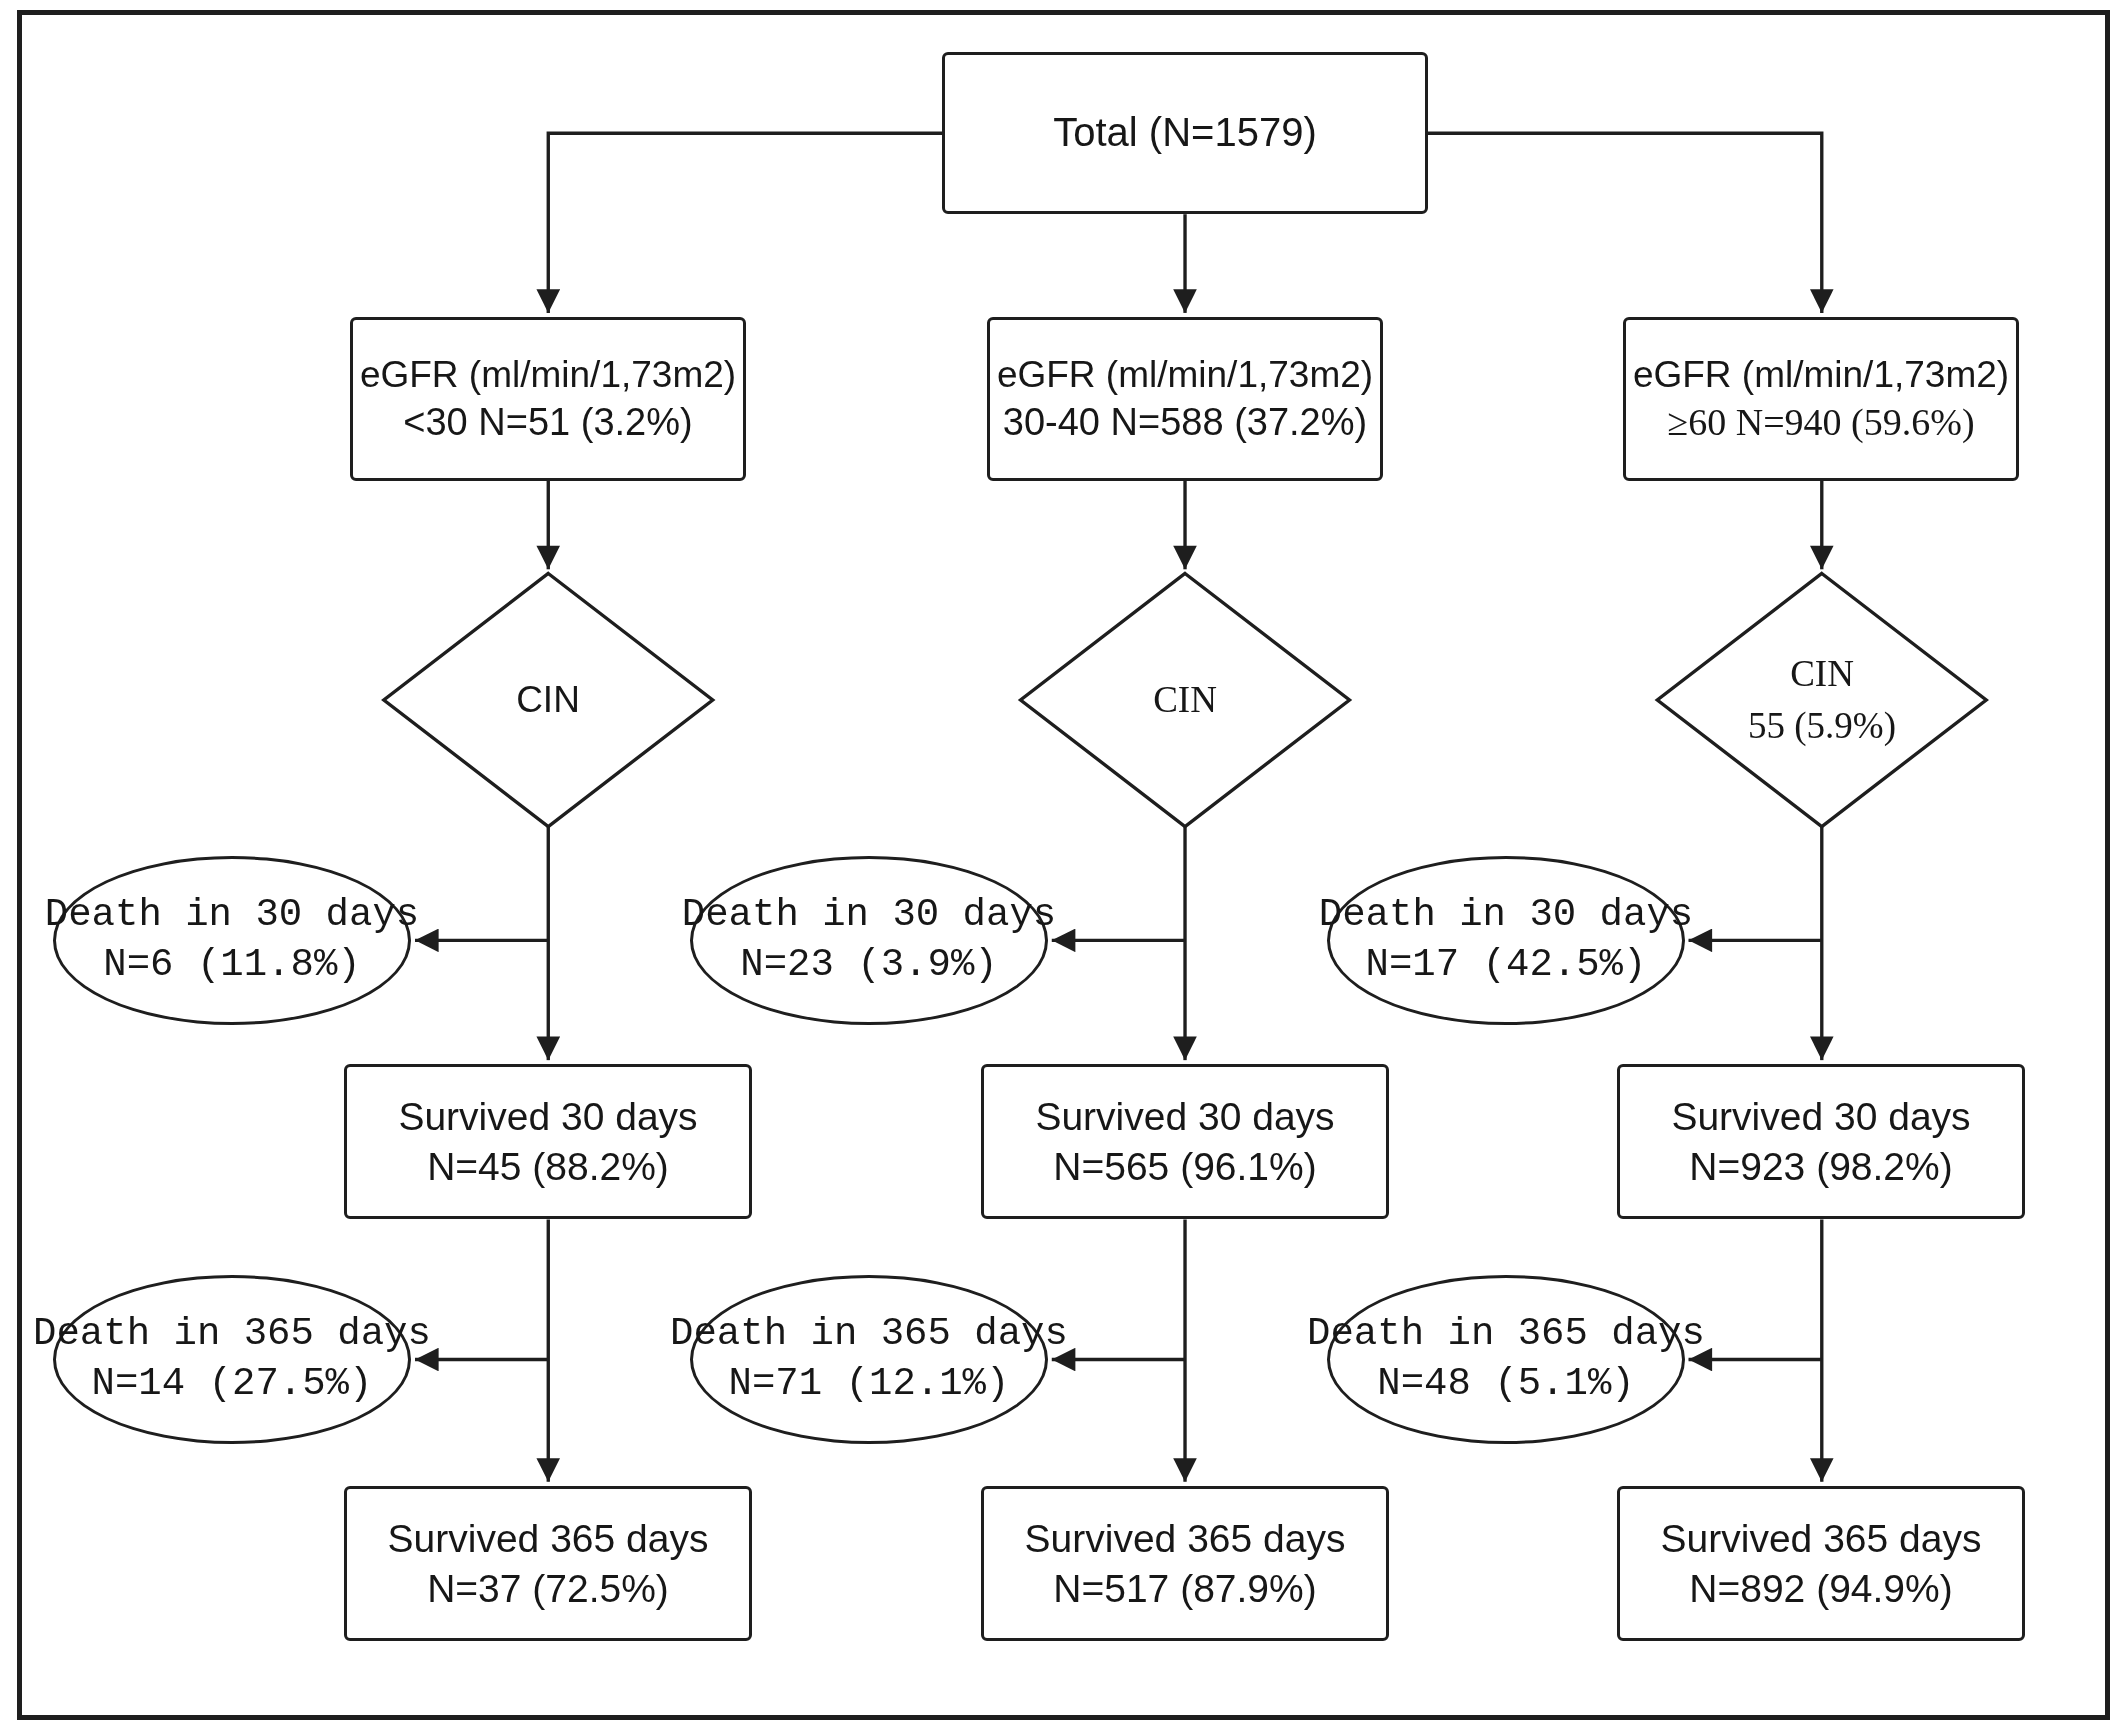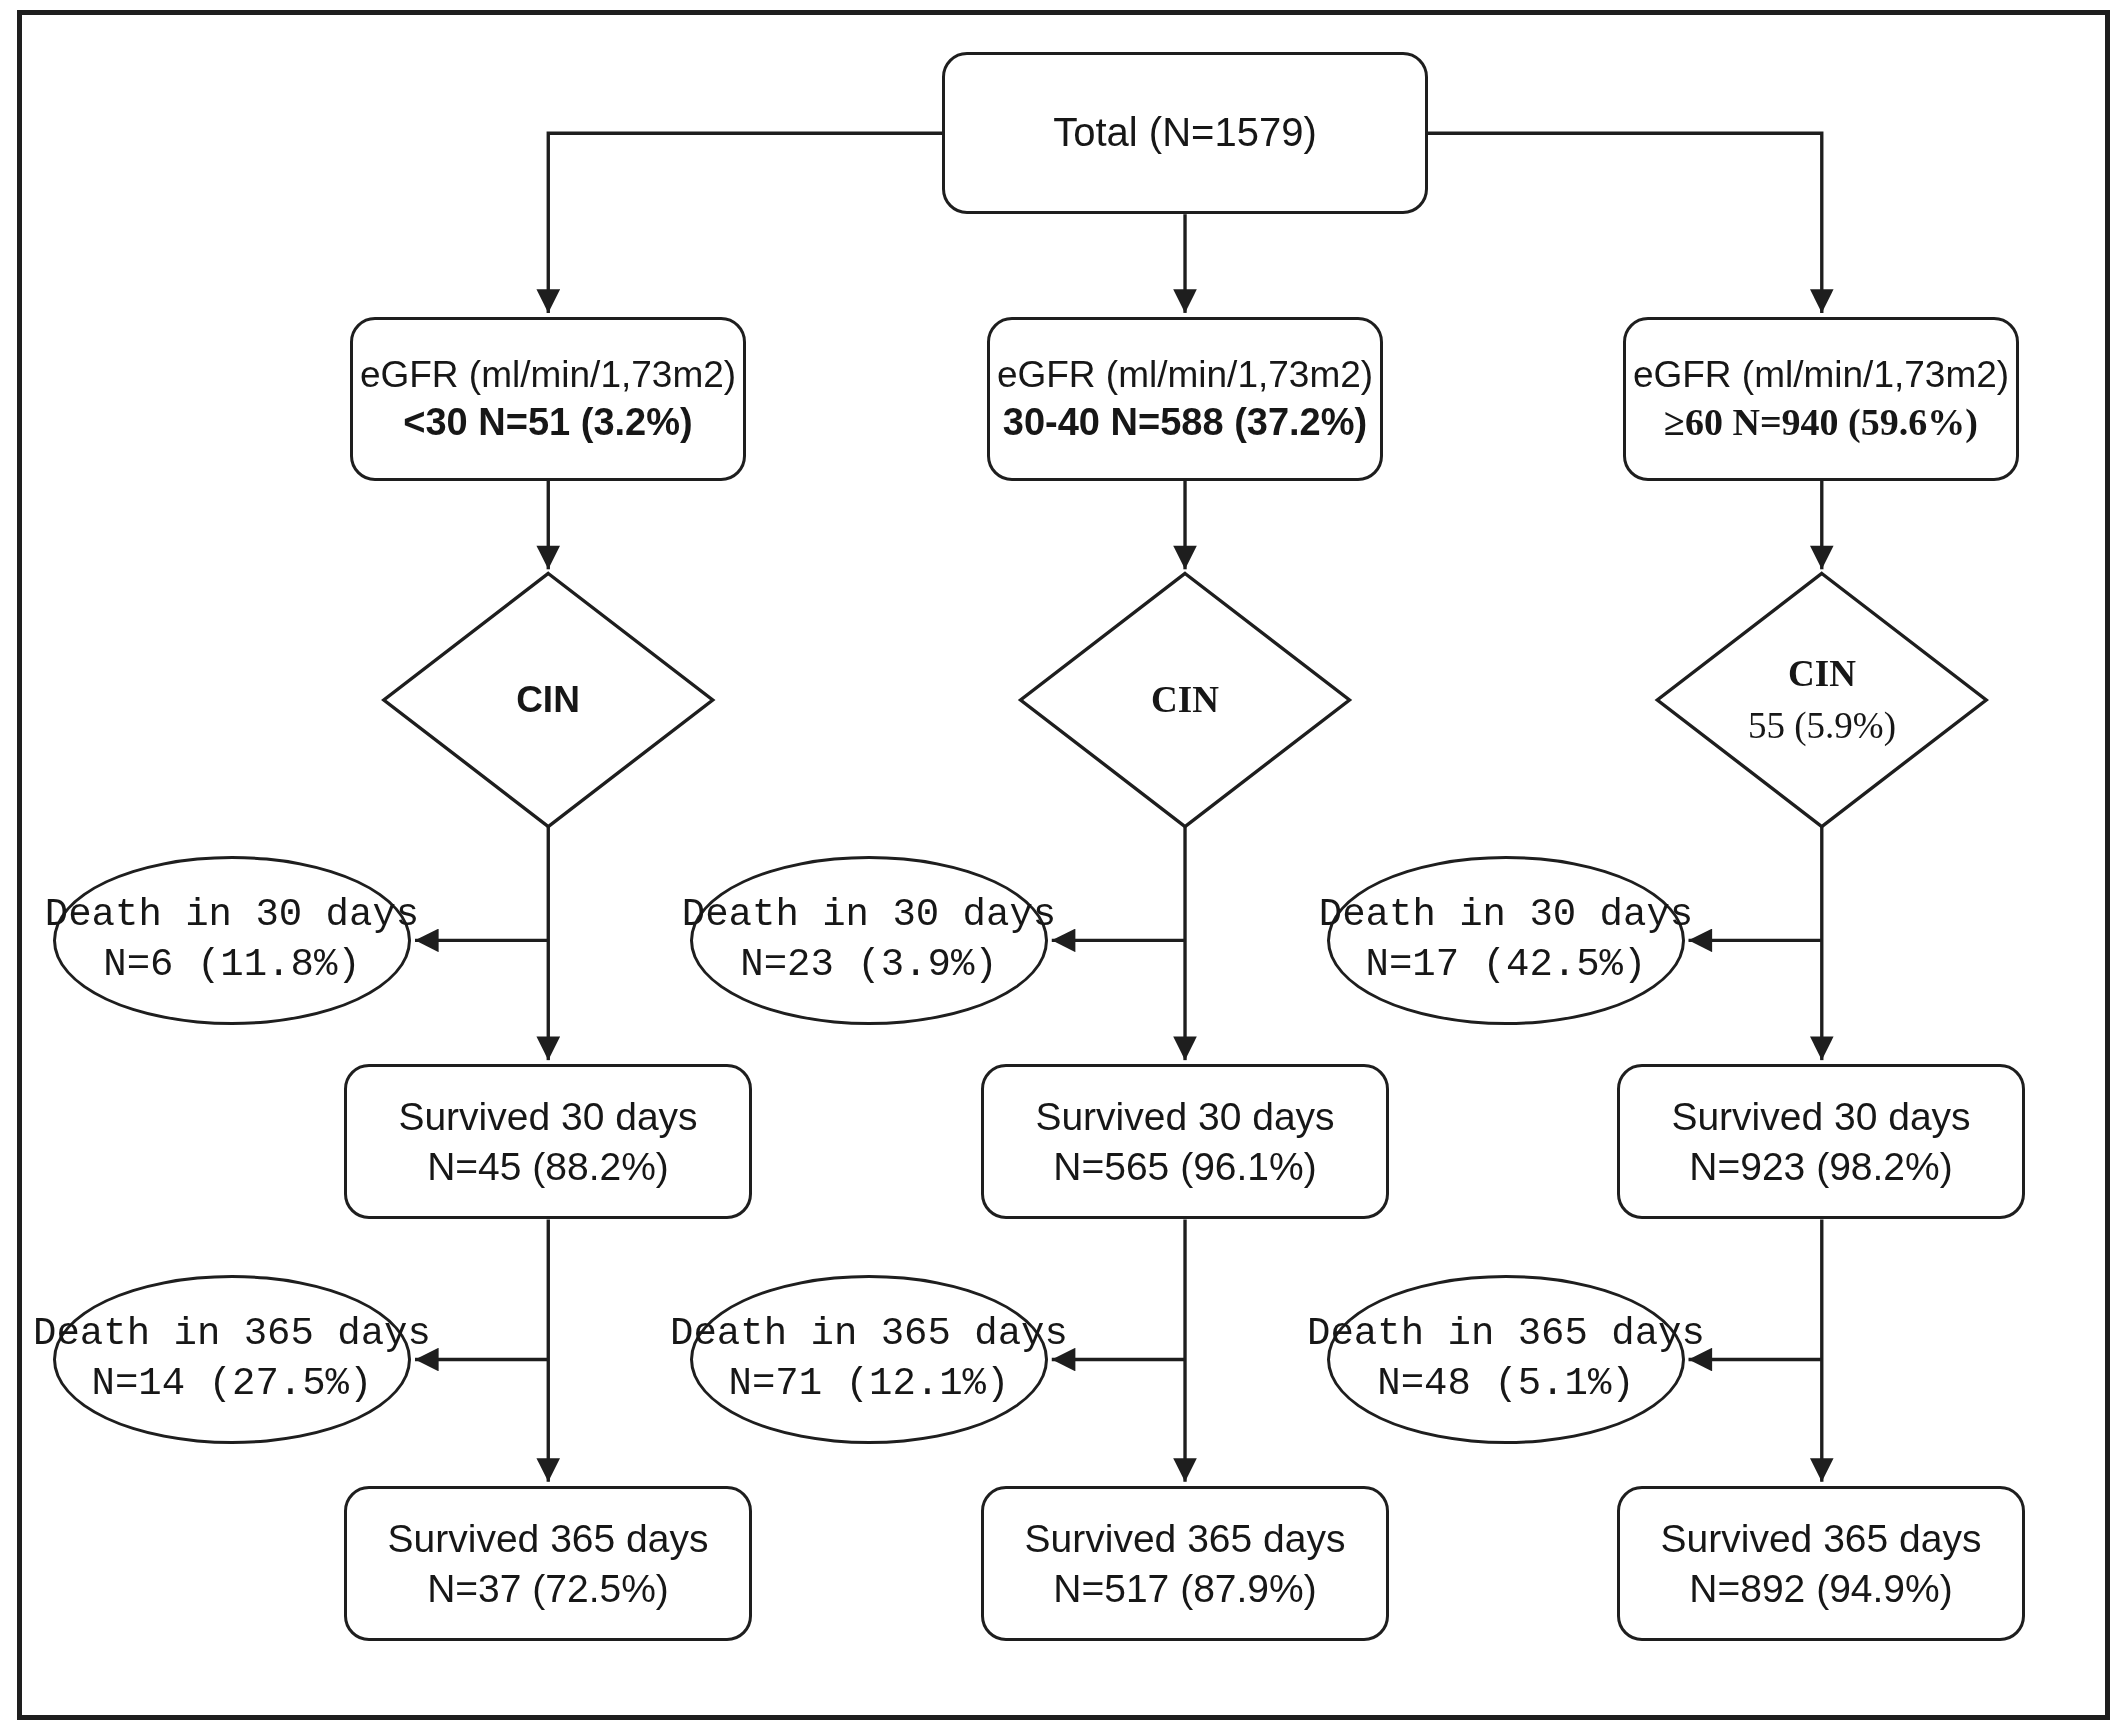--- a/index.html
+++ b/index.html
@@ -11,26 +11,26 @@
     position:absolute; left:17px; top:10px; width:2093px; height:1710px;
     border:5px solid #1e1e1e; box-sizing:border-box; background:transparent;
   }
   svg.canvas { position:absolute; left:0; top:0; }
   .node {
     position:absolute; box-sizing:border-box; background:#ffffff;
     border:3.4px solid #1e1e1e; display:flex; flex-direction:column;
     align-items:center; justify-content:center; text-align:center;
     font-size:39px; line-height:1.28; white-space:nowrap;
   }
-  .box     { border-radius:25px; }
+  .box     { border-radius:6px; }
   .ellipse { border-radius:50%;font-family:Liberation Mono, monospace; }
   .total   { font-size:40px; }
   .egfr .l1 { font-size:37px; }
   .egfr .l2 { font-size:38px; }
-  .bold  { font-weight:700; }
+  .bold  { font-weight:400; }
   .serif { font-family:"Liberation Serif", serif; }
   .dtext {
     position:absolute; transform:translate(-50%,-50%); width:320px;
     text-align:center; font-size:37px; line-height:1.4; white-space:nowrap;
   }
 </style>
 </head>
 <body>
 
 <div class="stage">

